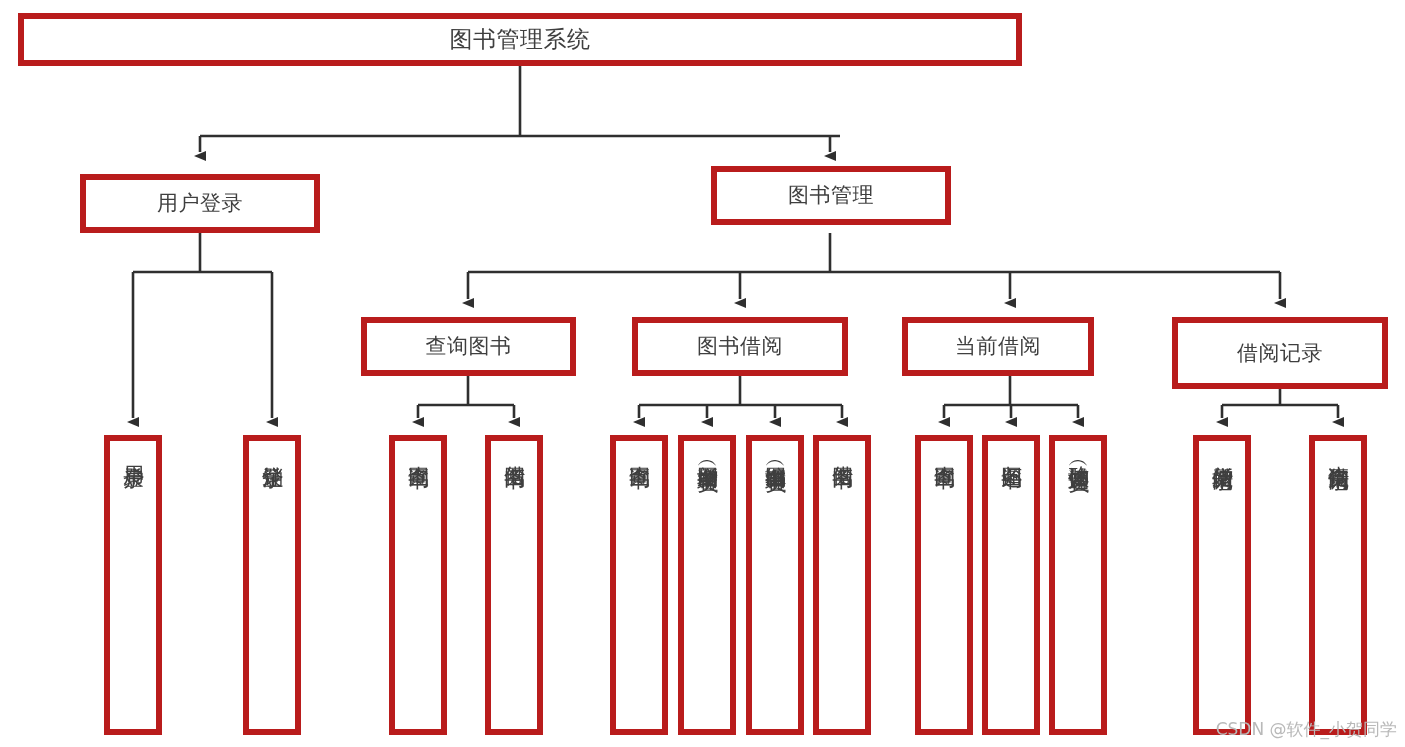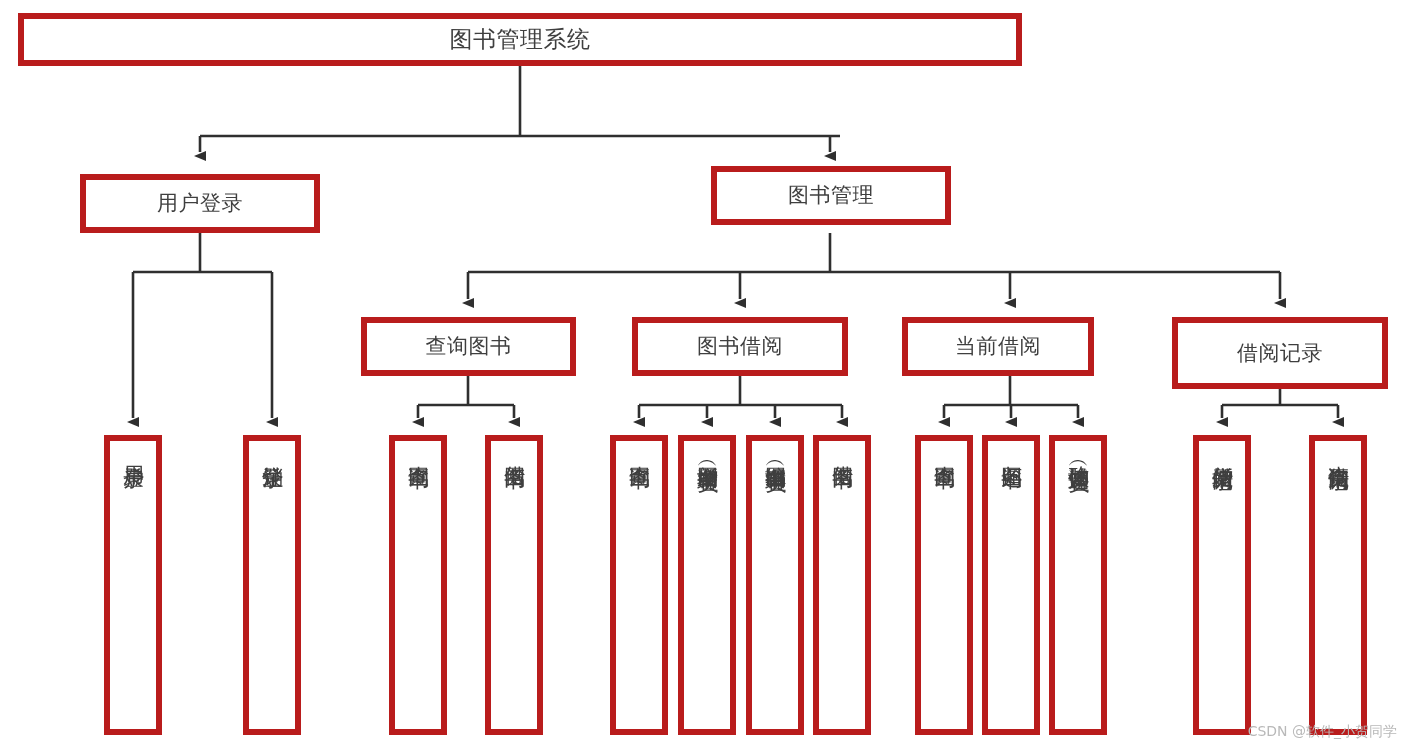--- a/index.html
+++ b/index.html
@@ -65,21 +65,21 @@
     writing-mode: vertical-rl;
     text-orientation: upright;
     line-height: 1.12;
     letter-spacing: 1px;
     white-space: nowrap;
   }
   .watermark {
     position: absolute;
     right: 8px;
     bottom: 6px;
-    font-size: 14px;
+    font-size: 17px;
     color: #b9b9b9;
     z-index: 5;
     white-space: nowrap;
     font-family: "DejaVu Sans", "Liberation Sans", sans-serif;
   }
 </style>
 </head>
 <body>
 
 <div id="diagram-root">

